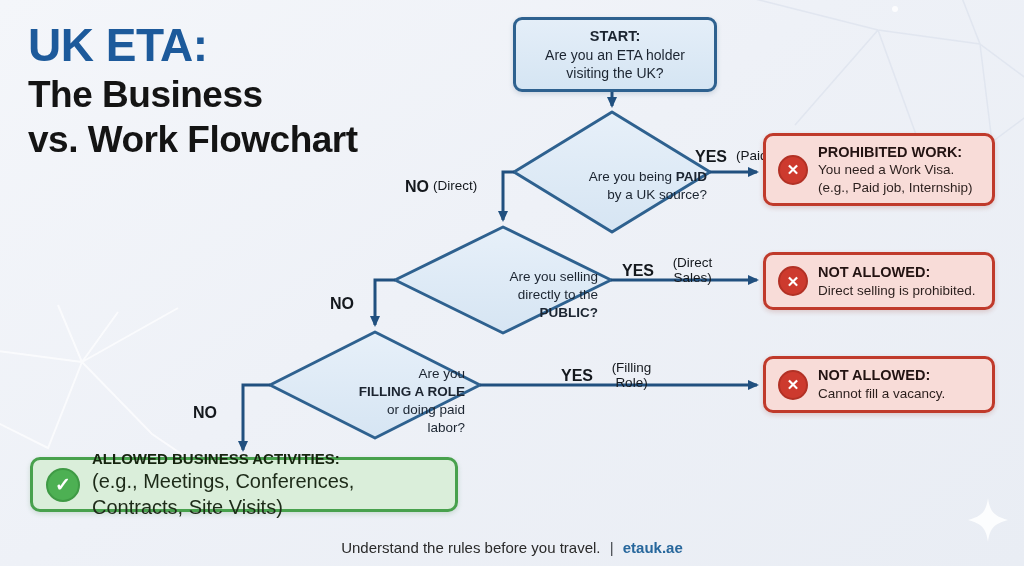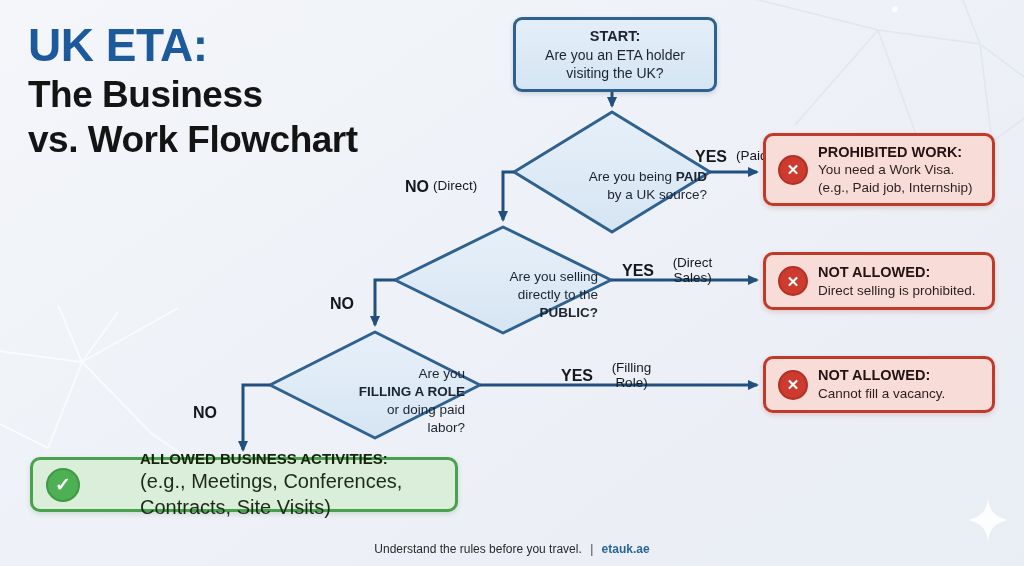--- a/index.html
+++ b/index.html
@@ -70,26 +70,26 @@
     background:#daeeda; border:3px solid #48a14d; border-radius:10px;
     display:flex; align-items:center; gap:12px; padding:0 10px 0 13px;
     box-shadow:0 2px 5px rgba(60,130,70,.2);
   }
   .allow-icon {
     width:34px; height:34px; min-width:34px; border-radius:50%;
     background:#4db053; border:2px solid #3f9a45; box-sizing:border-box;
     display:flex; align-items:center; justify-content:center;
     color:#ffffff; font-weight:bold; font-size:19px; line-height:1;
   }
-  .allow-text { display:flex; flex-direction:column;margin-left:48px; }
+  .allow-text { display:flex; flex-direction:column; }
   .allow-title { font-weight:bold; font-size:15px; color:#16240f; line-height:1.3; }
   .allow-line  { font-size:20px; color:#1d2a18; line-height:1.3; }
 
   
-  .footer { position:absolute; left:0; right:0; bottom:10px; z-index:3; text-align:center; font-size:12px; color:#2a2a2a; }
+  .footer { position:absolute; left:0; right:0; bottom:10px; z-index:3; text-align:center; font-size:15px; color:#2a2a2a; }
   .footer .sep { margin:0 5px; color:#44484e; }
   .footer .brand { font-weight:bold; color:#27679c; }
 </style>
 </head>
 <body>
 
 <div class="stage">
 
   <svg class="layer" width="1024" height="566" viewBox="0 0 1024 566">
     <defs>

